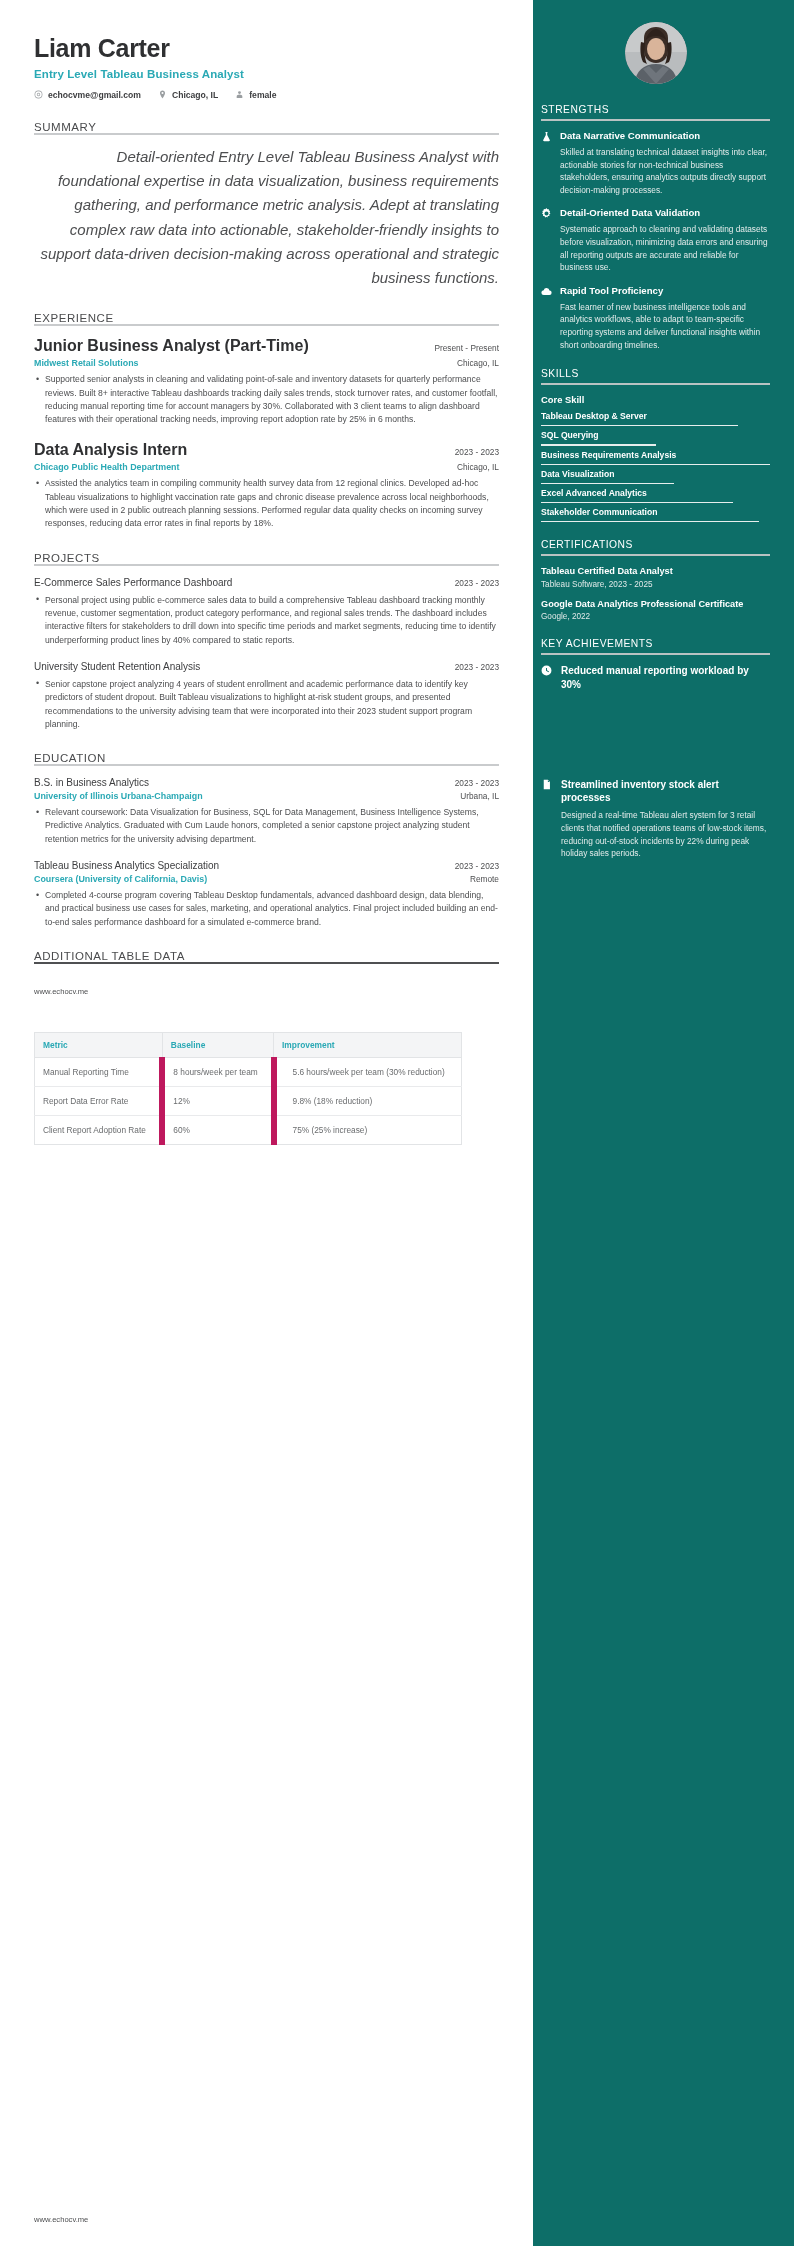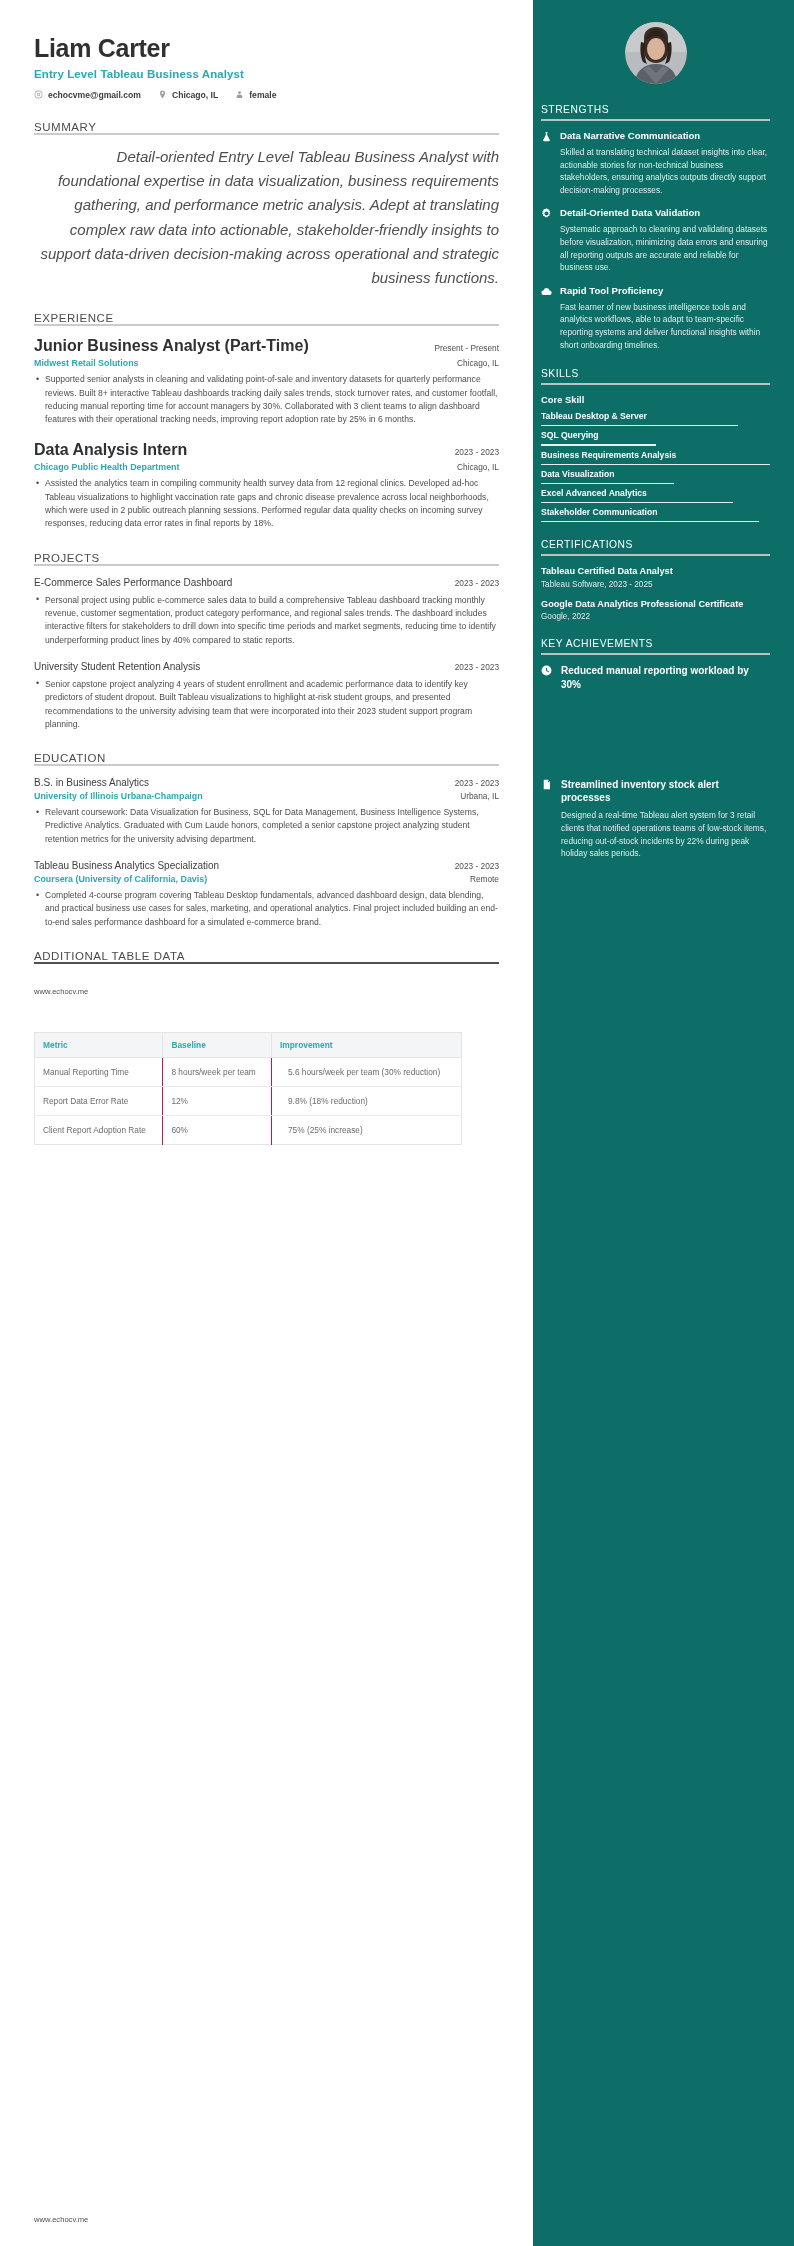--- a/index.html
+++ b/index.html
@@ -169,21 +169,21 @@
     text-align: left;
     padding: 7px 8px;
     border-right: 1px solid #e2e4e6;
     border-bottom: 1px solid #e2e4e6;
   }
   .data-table th:last-child { border-right: none; }
   .data-table td {
     font-size: 8.3px;
     color: #6a6c6e;
     padding: 8px 8px;
-    border-right: 1px solid #be185d;
+    border-right: 6px solid #be185d;
     border-bottom: 1px solid #e9eaec;
     vertical-align: middle;
     line-height: 1.45;
   }
   .data-table td:last-child { border-right: none; padding-left: 16px; }
   .data-table tr:last-child td { border-bottom: none; }
 
   .footer-url {
     position: absolute;
     left: 34px;

